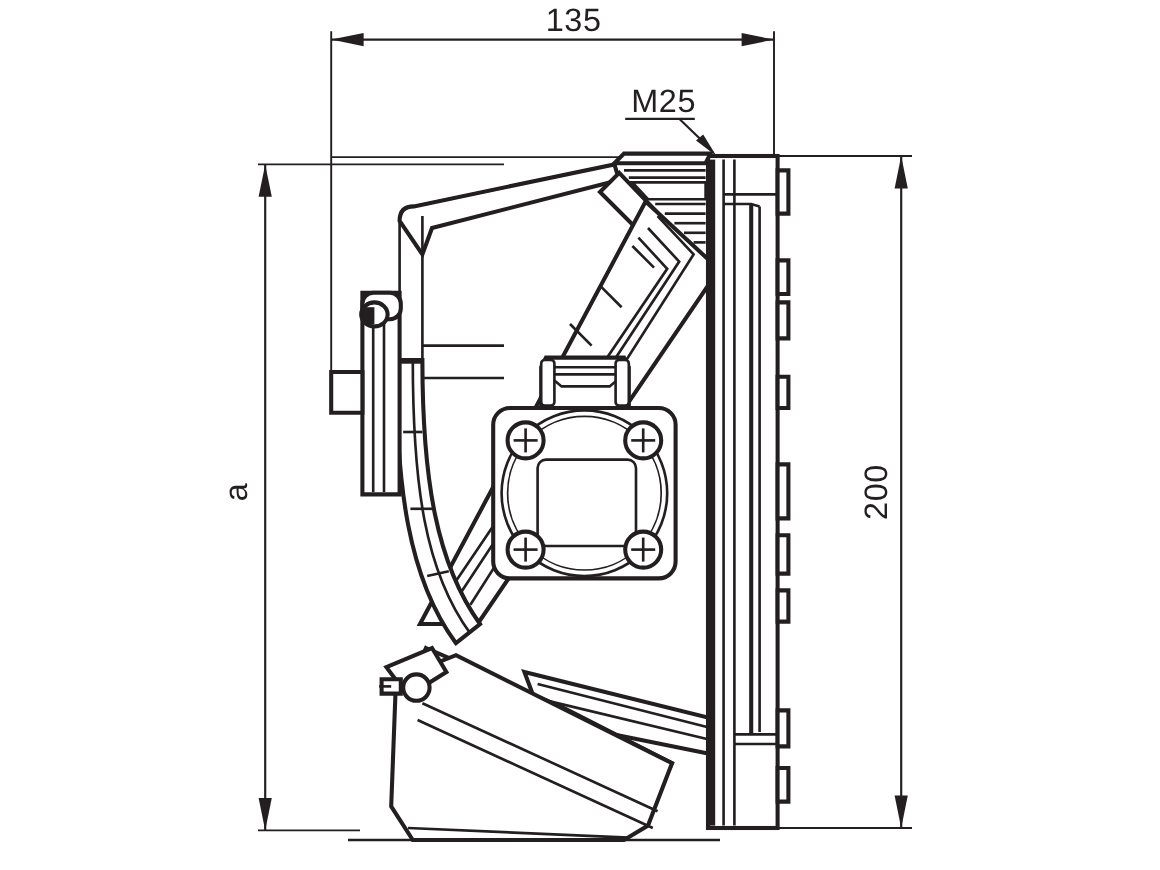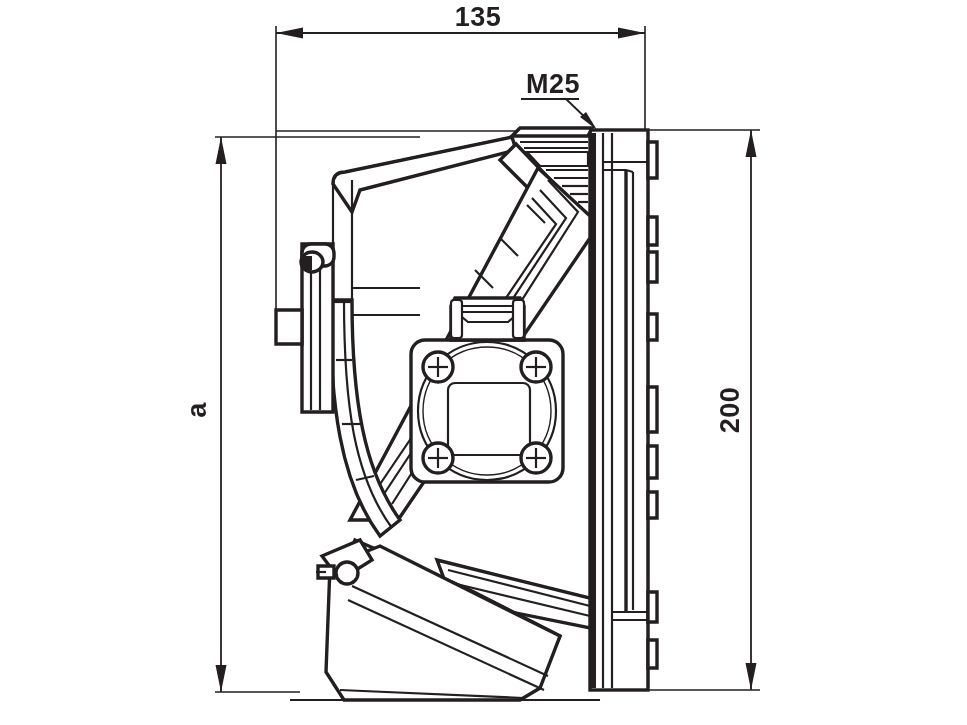--- a/index.html
+++ b/index.html
@@ -12,21 +12,20 @@
     width: 967px;
     height: 725px;
     font-family: "Liberation Sans", sans-serif;
     overflow: hidden;
   }
   #drawing-root {
     position: relative;
     width: 967px;
     height: 725px;
     background: #ffffff;
-    font-weight: bold;
   }
   svg#tech-drawing {
     display: block;
     width: 967px;
     height: 725px;
   }
   .dim-text {
     font-family: "Liberation Sans", sans-serif;
     font-size: 27px;
     fill: #231f20;

